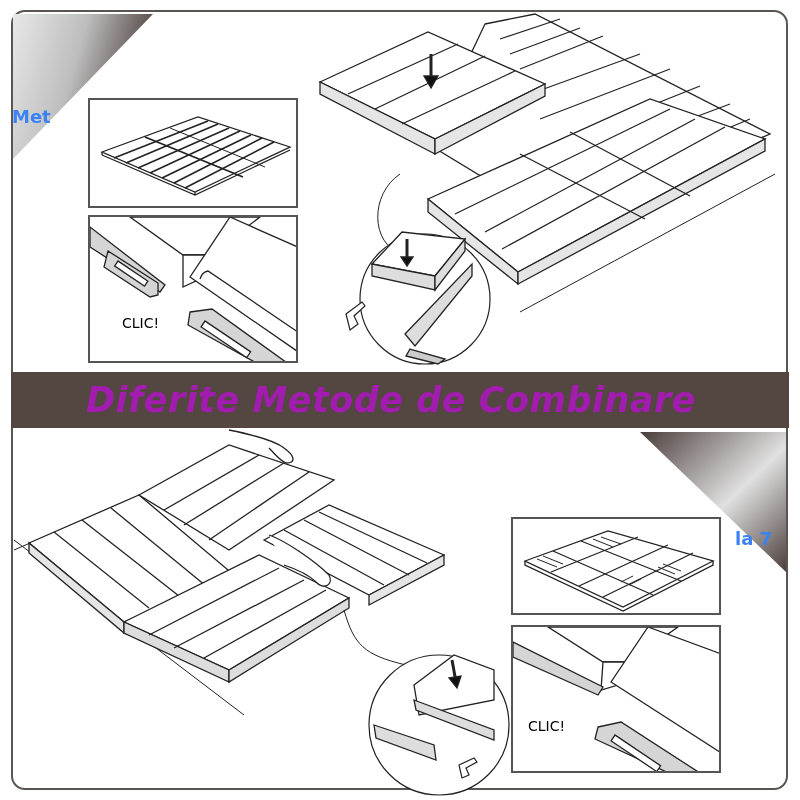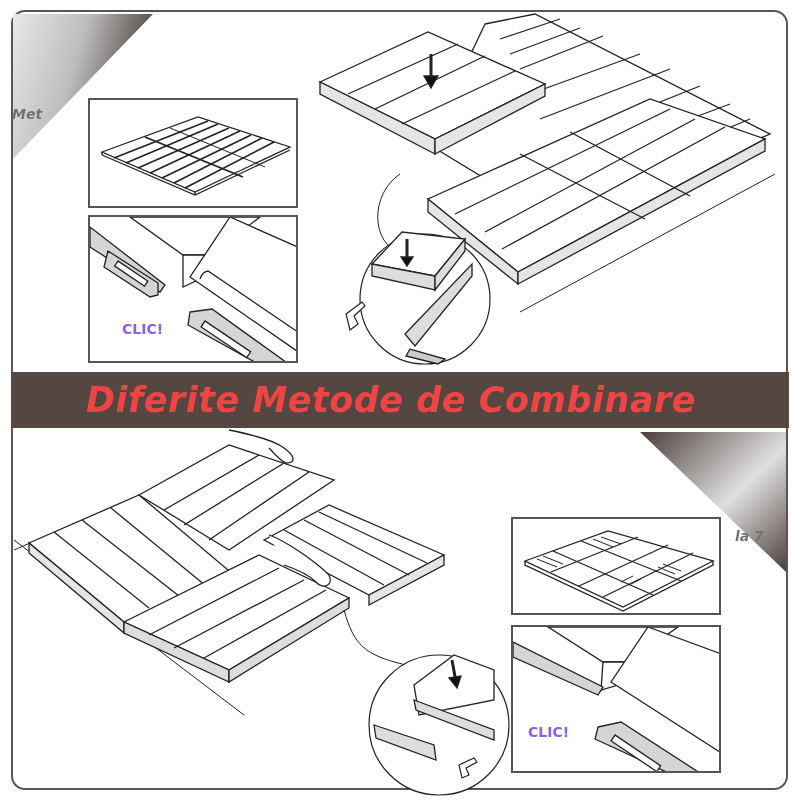--- a/index.html
+++ b/index.html
@@ -1,22 +1,22 @@
 <!DOCTYPE html>
 <html><head>
 <meta charset="utf-8">
 <style>
   html,body{margin:0;padding:0;background:#fff;}
   body{width:800px;height:800px;position:relative;overflow:hidden;font-family:"DejaVu Sans",sans-serif;}
   .frame{position:absolute;left:11px;top:10px;width:777px;height:780px;border:2px solid #5a5452;border-radius:14px;box-sizing:border-box;}
   .panel{position:absolute;border:2px solid #555;background:#fff;box-sizing:border-box;overflow:hidden;}
   .banner{position:absolute;left:11px;top:372px;width:778px;height:56px;background:#544641;}
-  .banner-title{position:absolute;left:86px;top:380px;font-family:"DejaVu Sans",sans-serif;font-weight:bold;font-style:italic;font-size:35px;color:#ef4444;letter-spacing:0.5px;white-space:nowrap;}
-  .corner-label{position:absolute;font-weight:bold;font-style:italic;font-size:14px;color:#737373;white-space:nowrap;}
-  .clic{position:absolute;font-weight:bold;font-size:14px;color:#8b5cf6;margin-top:6px;}
+  .banner-title{position:absolute;left:86px;top:380px;font-family:"DejaVu Sans",sans-serif;font-weight:bold;font-style:italic;font-size:35px;color:#a21caf;letter-spacing:0.5px;white-space:nowrap;}
+  .corner-label{position:absolute;font-weight:bold;font-size:18px;color:#3b82f6;white-space:nowrap;}
+  .clic{position:absolute;font-weight:normal;font-size:14px;color:#000000;}
   svg{position:absolute;overflow:visible;}
 </style>
 </head>
 <body>
 
 <div class="frame"></div>
 
 <svg style="left:13px;top:14px" width="140" height="145">
   <defs>
     <linearGradient id="g1" x1="0" y1="0" x2="1" y2="0.3">

